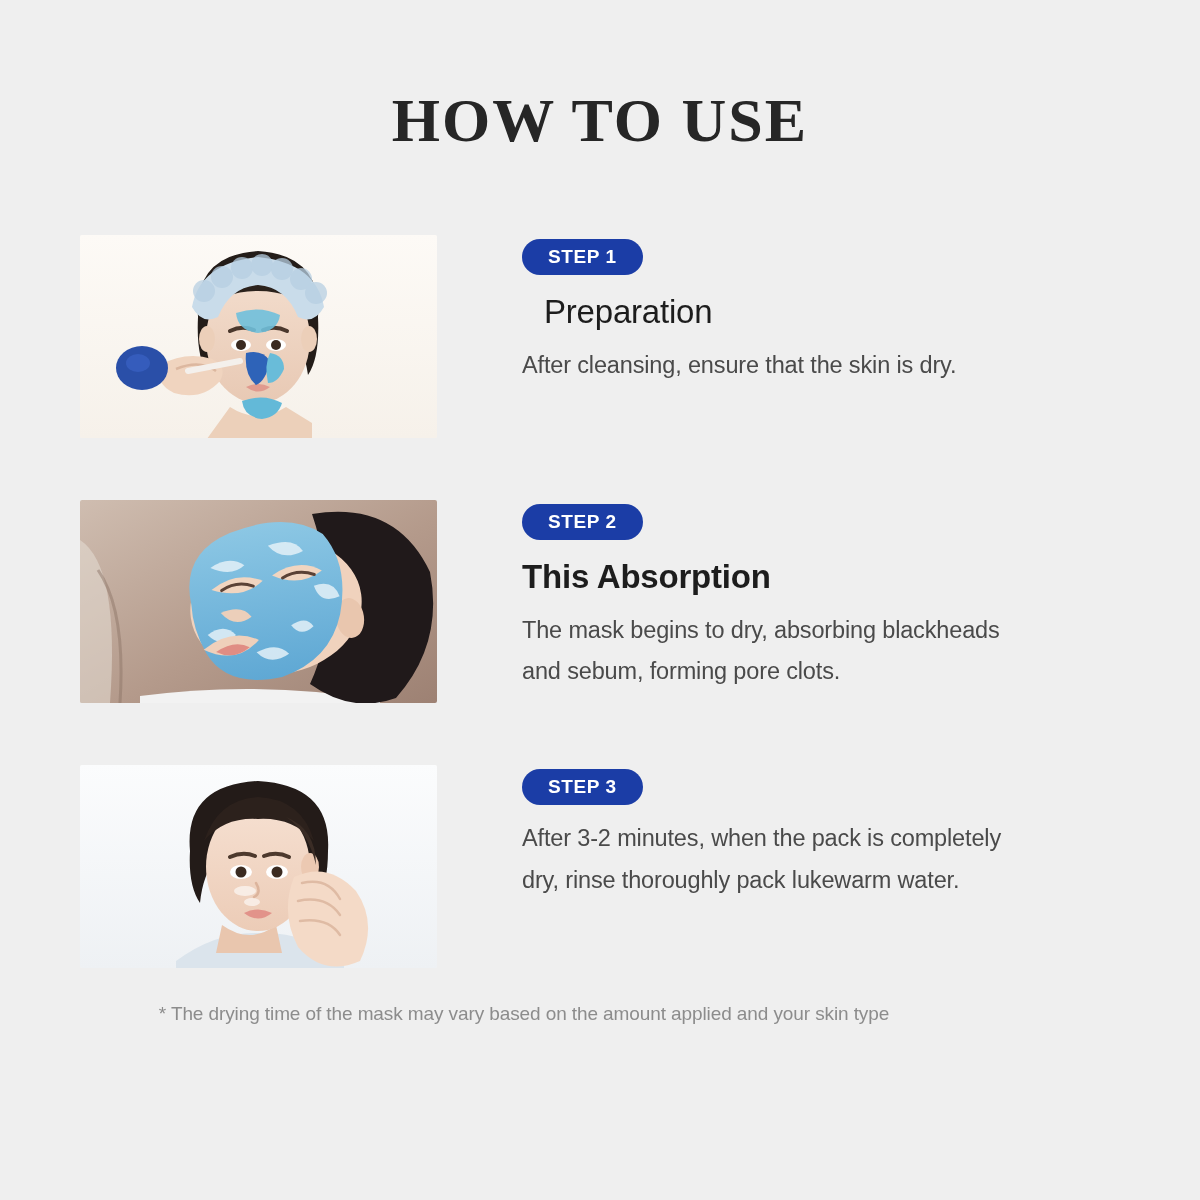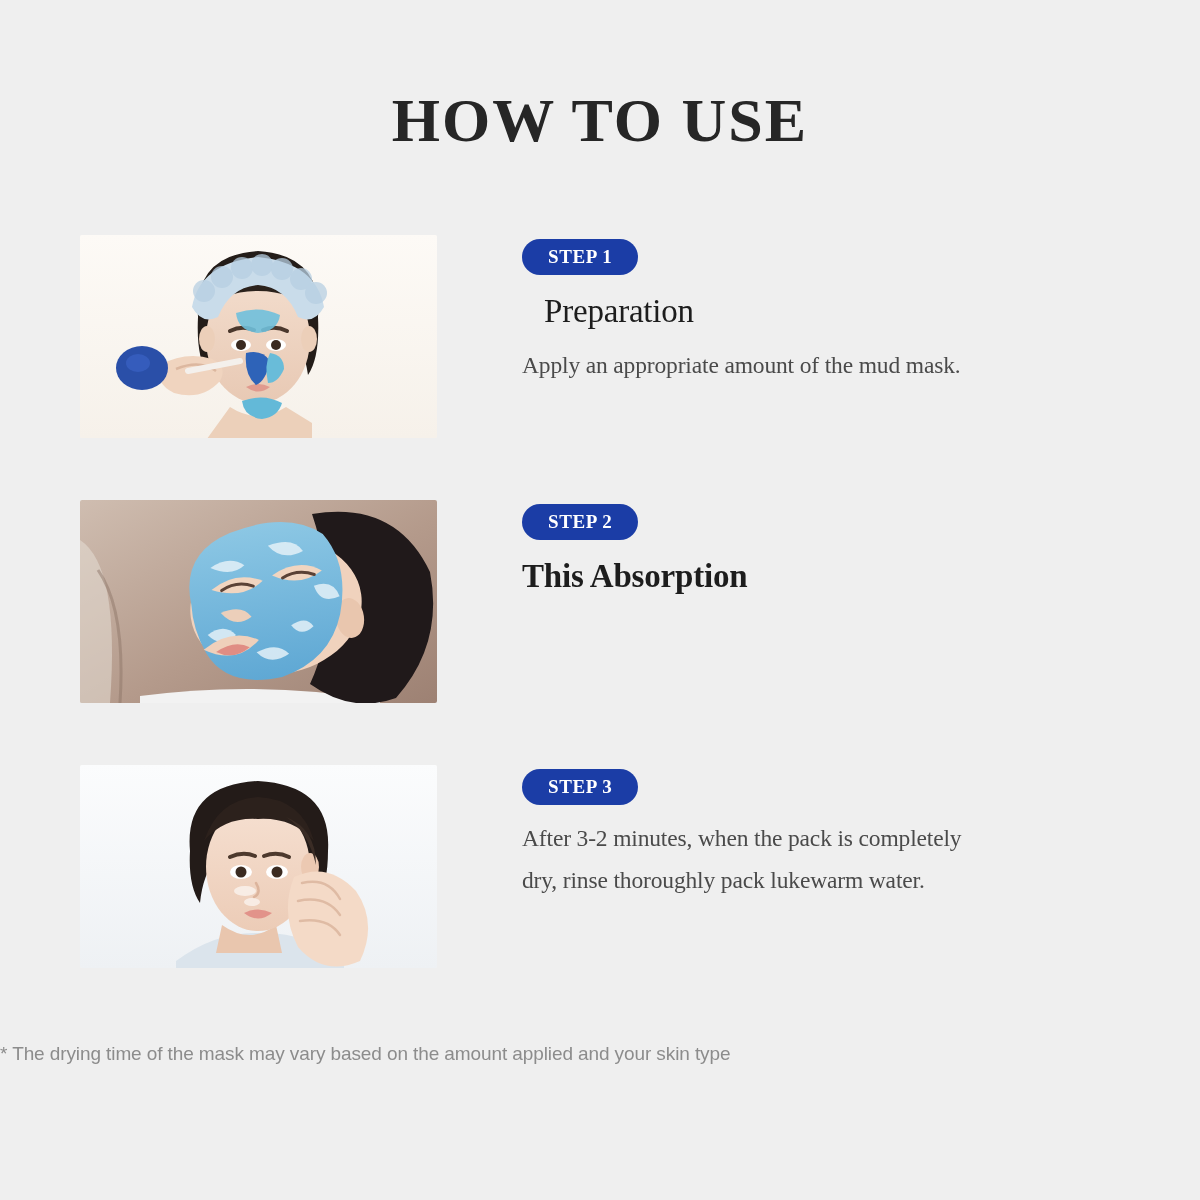--- a/index.html
+++ b/index.html
@@ -25,21 +25,21 @@
     text-align:center;
     font-family:"Liberation Serif", serif;
     font-weight:700;
     font-size:62px;
     letter-spacing:2px;
     color:#262626;
     line-height:1.05;
   }
 
   
-  .steps { position:absolute; top:235px; left:0; width:1119px;font-family:Liberation Serif, serif; }
+  .steps { position:absolute; top:235px; left:0; width:1119px; }
 
   .step-row {
     position:relative;
     display:flex;
     align-items:flex-start;
     padding-left:80px;
     margin-bottom:62px;
   }
   .step-row:last-child { margin-bottom:0; }
 
@@ -86,21 +86,22 @@
     font-size:23.5px;
     line-height:1.78;
     color:#4a4a4a;
     letter-spacing:-0.15px;
     max-width:660px;
   }
 
   
   .footnotes {
     position:absolute;
-    left:0; top:1038px; width:1048px;
+    left:0; top:998px; width:1048px;
+    text-align:center;
   }
   .footnote {
     font-size:19px;
     color:#8c8c8c;
     line-height:1.72;
     letter-spacing:-0.1px;
   }
 </style>
 </head>
 <body>
@@ -176,21 +177,21 @@
 
             <ellipse cx="62" cy="133" rx="26" ry="22" fill="#2a4fa8"></ellipse>
             <ellipse cx="58" cy="128" rx="12" ry="9" fill="#3a63c4" opacity="0.7"></ellipse>
           </g>
         </svg>
       </div>
       <div class="step-text">
         <span class="badge">STEP 1</span>
         <div class="step-heading regular">Preparation</div>
         <div class="step-body">
-          <div>Apply an appropriate amount of the mud mask.</div>
+          <div>After cleansing, ensure that the skin is dry.</div>
         </div>
       </div>
     </div>
 
     <div class="step-row">
       <div class="thumb">
         <svg viewBox="0 0 357 203" preserveAspectRatio="xMidYMid slice">
           <defs>
             <linearGradient id="bg2" x1="0" y1="0" x2="1" y2="1">
               <stop offset="0%" stop-color="#cfbdb0"></stop>
@@ -240,20 +241,24 @@
 
               <path d="M118 140 q30 -18 56 -2 q-26 22 -56 2z" fill="#efd0bb"></path>
               <path d="M130 144 q20 -10 34 0 q-18 11 -34 0z" fill="#e08d84"></path>
             </g>
           </g>
         </svg>
       </div>
       <div class="step-text">
         <span class="badge">STEP 2</span>
         <div class="step-heading semibold">This Absorption</div>
+        <div class="step-body">
+          <div>The mask begins to dry, absorbing blackheads</div>
+          <div>and sebum, forming pore clots.</div>
+        </div>
       </div>
     </div>
 
     <div class="step-row">
       <div class="thumb">
         <svg viewBox="0 0 357 203" preserveAspectRatio="xMidYMid slice">
           <defs>
             <linearGradient id="bg3" x1="0" y1="0" x2="0" y2="1">
               <stop offset="0%" stop-color="#fbfcfd"></stop>
               <stop offset="100%" stop-color="#eef1f4"></stop>

